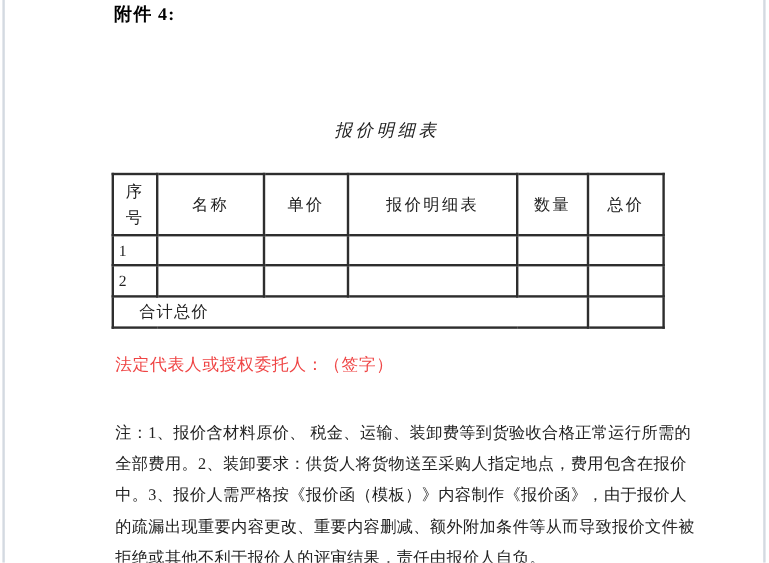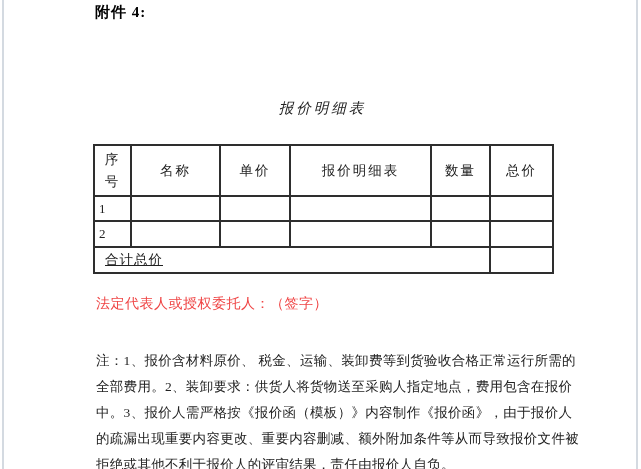--- a/index.html
+++ b/index.html
@@ -51,22 +51,22 @@
     letter-spacing: 2px;
     font-size: 13.5px;
   }
   th.two-line { white-space: pre-line; line-height: 22px; }
   thead tr { height: 51px; }
   tr.data-row-1 { height: 25px; }
   tr.data-row-2 { height: 26px; }
   tr.total-row  { height: 26px; }
   td.serial-cell { text-align: left; padding-left: 4px; vertical-align: middle; }
   td.total-label-cell {
-    text-align: left; padding-left: 10px; vertical-align: middle;
-    letter-spacing: 1px; font-size: 13.5px; text-decoration: underline;
+    text-align: left; padding-left: 21px; vertical-align: middle;
+    letter-spacing: 1px; font-size: 13.5px;
   }
 
   .signature-line {
     position: absolute; left: 96px; top: 295px;
     font-size: 14px; letter-spacing: 0.5px;
     white-space: pre; color: #ef4444;
   }
 
   .notes {
     position: absolute; left: 96px; top: 348px;

